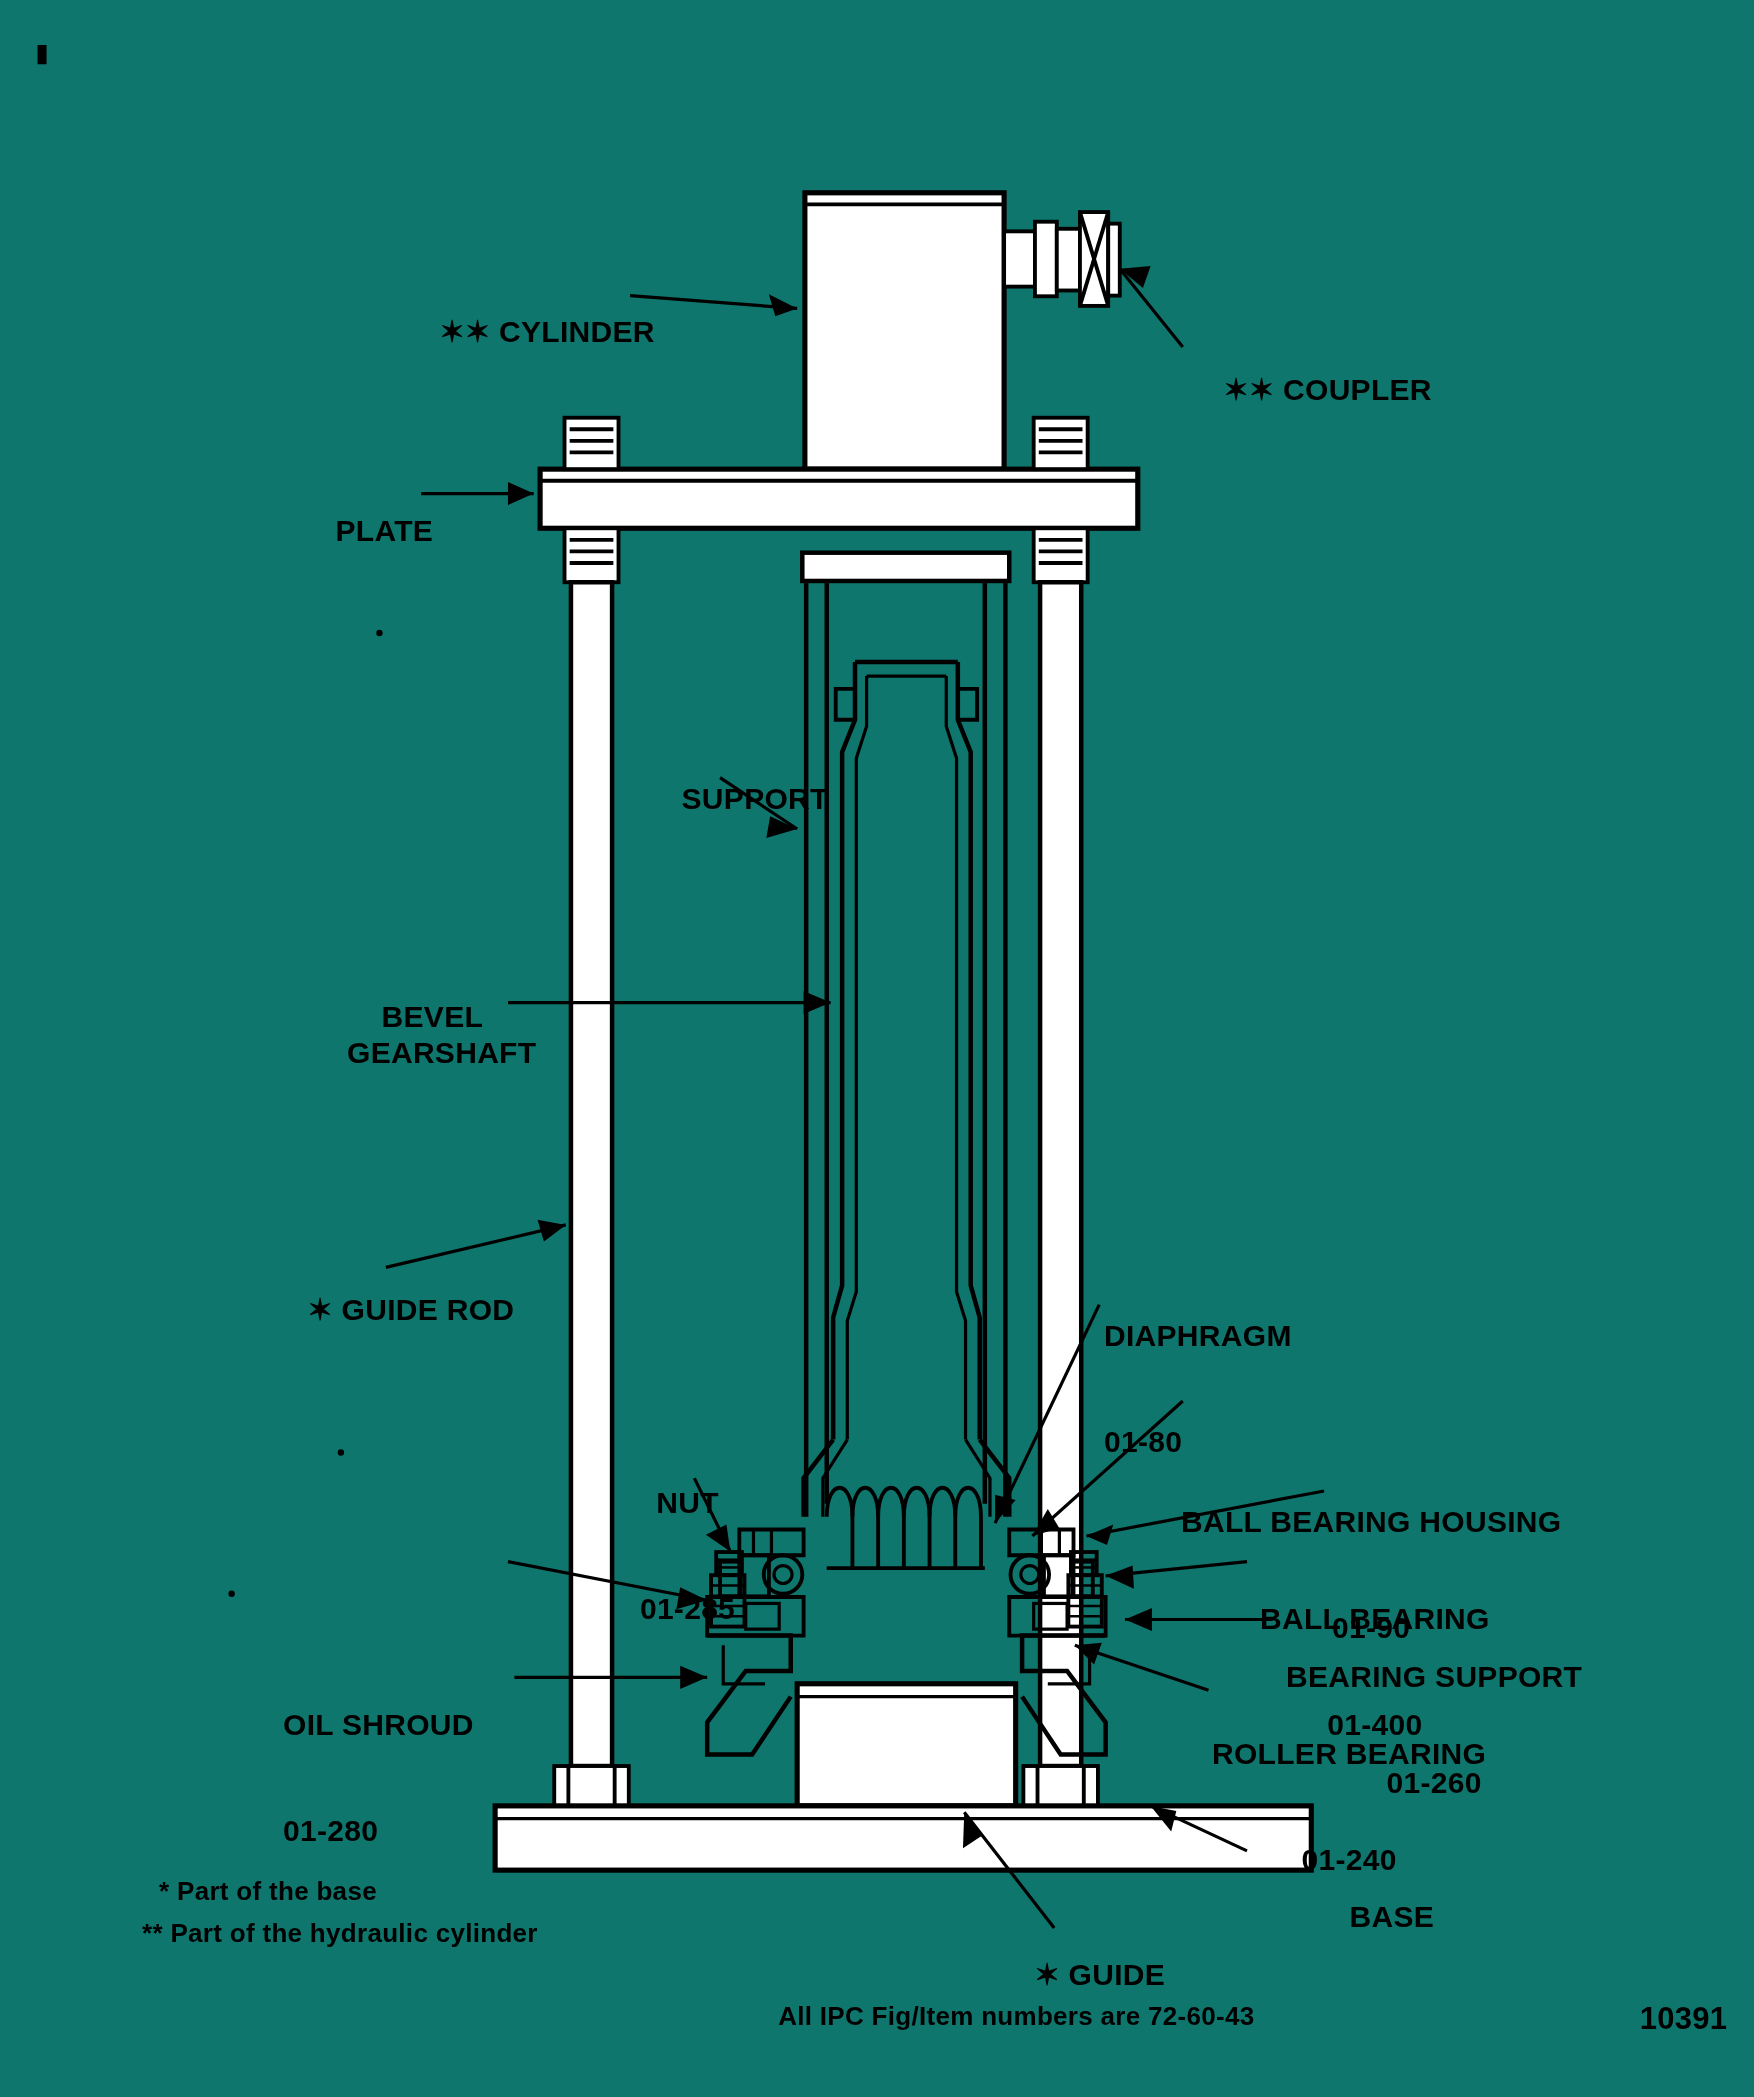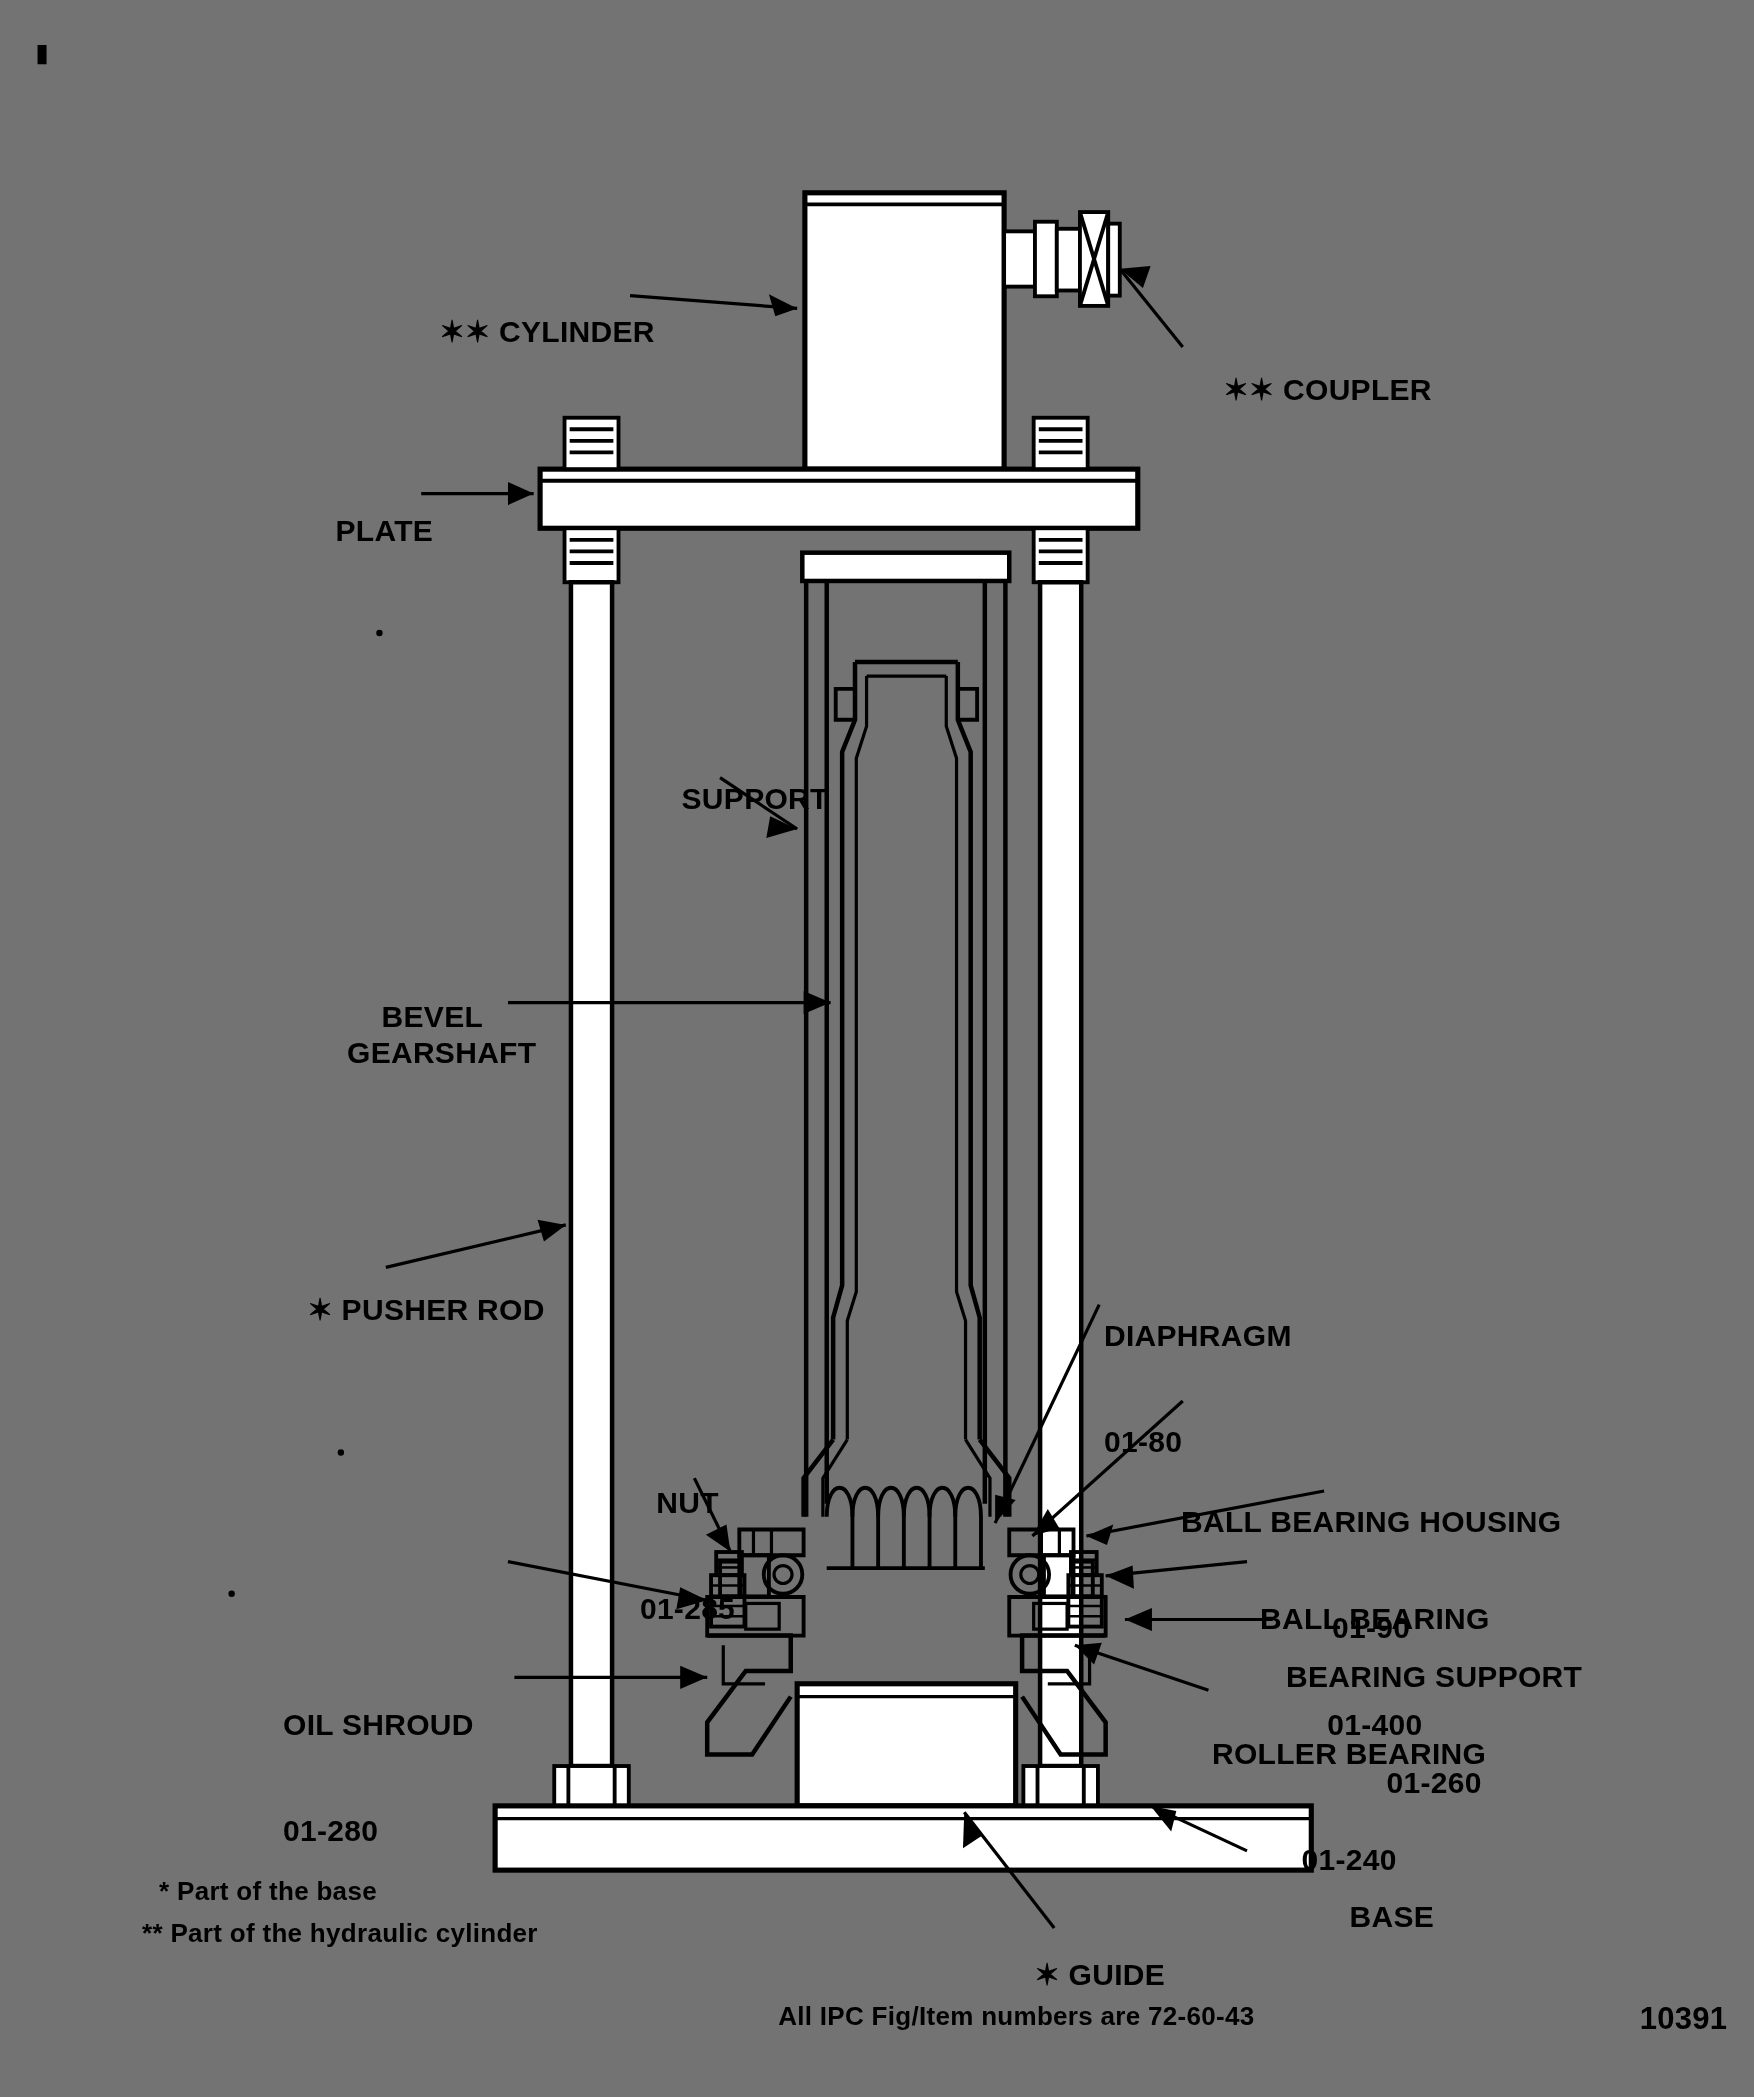--- a/index.html
+++ b/index.html
@@ -8,21 +8,21 @@
     background: #ffffff;
   }
   body {
     font-family: "Liberation Sans", sans-serif;
     color: #000000;
   }
   #page {
     position: relative;
     width: 1755px;
     height: 2097px;
-    background: #737373;
+    background: #0f766e;
     overflow: hidden;
   }
   #artwork {
     position: absolute;
     left: 0;
     top: 0;
     width: 1755px;
     height: 2097px;
   }
   .lbl {
@@ -243,21 +243,21 @@
   <div class="lbl big" style="left:647px; top:746px;">
     <span>SUPPORT</span>
   </div>
 
   <div class="lbl big" style="left:347px; top:964px;">
     <span>BEVEL
 GEARSHAFT</span>
   </div>
 
   <div class="lbl big" style="left:273px; top:1257px;">
-    <span>✶ PUSHER ROD</span>
+    <span>✶ GUIDE ROD</span>
   </div>
 
   <div class="lbl big" style="left:1104px; top:1247px;">
     <div>DIAPHRAGM</div>
     <div>01-80</div>
   </div>
 
 
   <div class="lbl big" style="left:1181px; top:1433px;">
     <div>BALL BEARING HOUSING</div>

